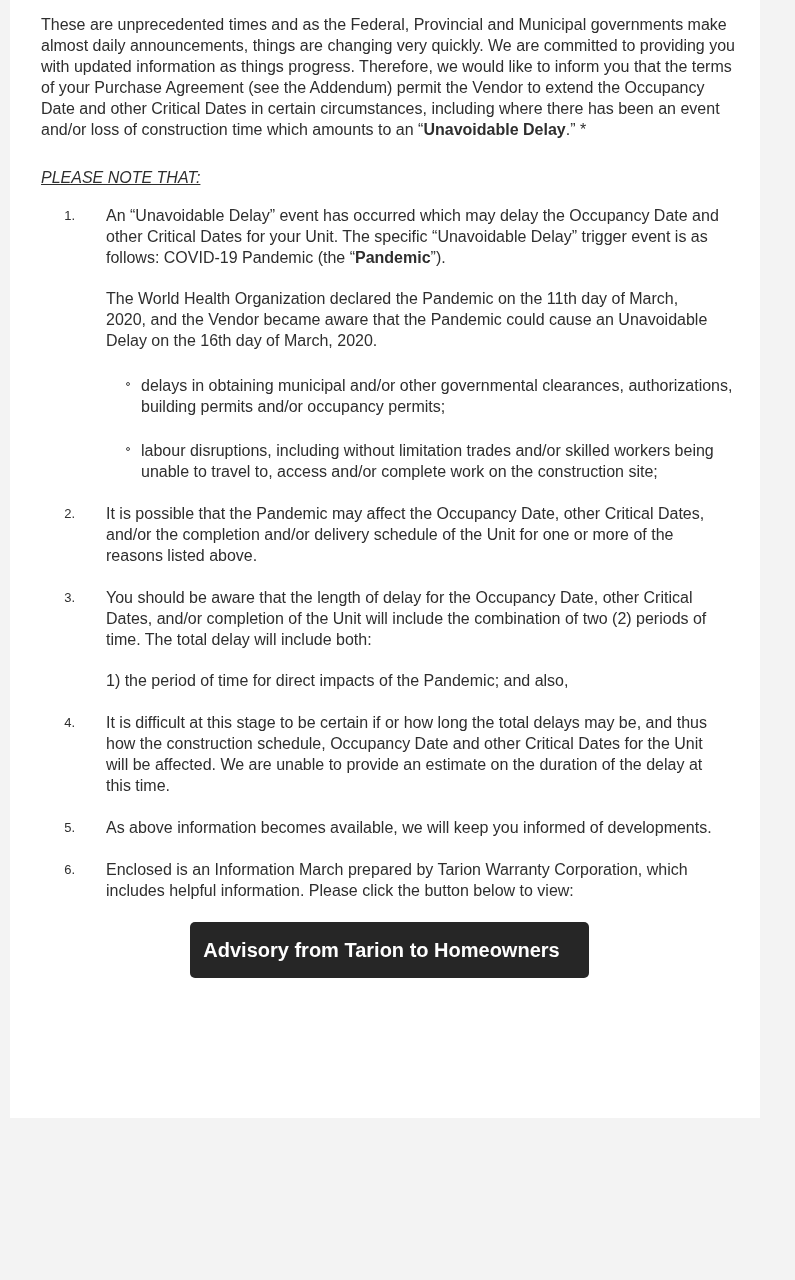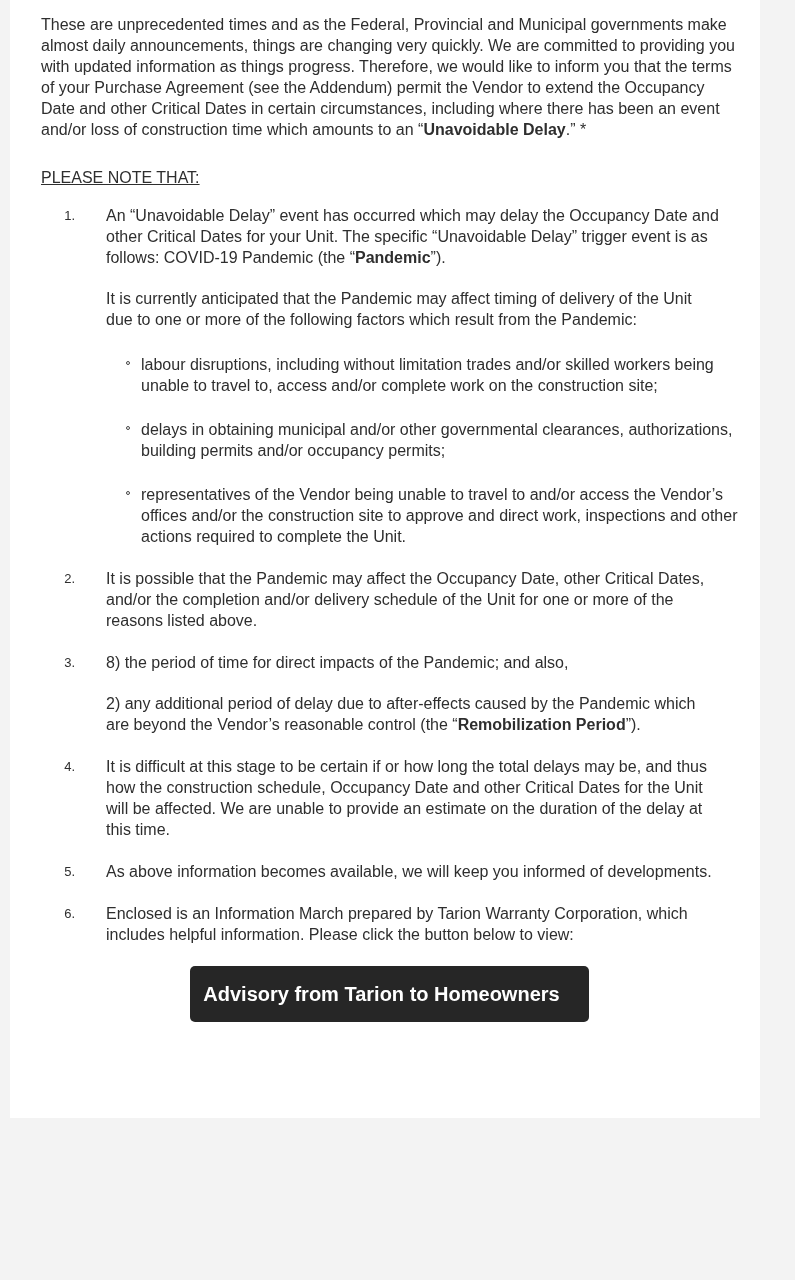--- a/index.html
+++ b/index.html
@@ -23,20 +23,21 @@
     line-height: 21px;
     padding: 14px 22px 0 31px;
   }
   .para { margin: 0; }
   .intro { margin-bottom: 27px; }
   .heading {
     margin: 0 0 17px 0;
     text-decoration: underline;
     font-size: 16px;
     font-weight: normal;
+    font-style: italic;
   }
   ol.notes { list-style: none; margin: 0; padding: 0; }
   ol.notes > li {
     position: relative;
     padding-left: 49px;
     margin-bottom: 21px;
   }
   .num {
     position: absolute;
     left: 0;
@@ -89,37 +90,36 @@
 
     <p class="para intro"><span>These are unprecedented times and as the Federal, Provincial and Municipal governments make almost daily announcements, things are changing very quickly. We are committed to providing you with updated information as things progress. Therefore, we would like to inform you that the terms of your Purchase Agreement (see the Addendum) permit the Vendor to extend the Occupancy Date and other Critical Dates in certain circumstances, including where there has been an event and/or loss of construction time which amounts to an “</span><b>Unavoidable Delay</b><span>.” *</span></p>
 
     <p class="heading">PLEASE NOTE THAT:</p>
 
     <ol class="notes">
 
       <li>
         <span class="num">1.</span>
         <p class="li-para"><span>An “Unavoidable Delay” event has occurred which may delay the Occupancy Date and other Critical Dates for your Unit. The specific “Unavoidable Delay” trigger event is as follows: COVID-19 Pandemic (the “</span><b>Pandemic</b><span>”).</span></p>
-        <p class="li-para"><span>It is currently anticipated that the Pandemic may affect timing of delivery of the Unit due to one or more of the following factors which result from the Pandemic:</span></p>
+        <p class="li-para"><span>The World Health Organization declared the Pandemic on the 11th day of March, 2020, and the Vendor became aware that the Pandemic could cause an Unavoidable Delay on the 16th day of March, 2020.</span></p>
         <ul class="sub">
+          <li><span class="ring"></span><span>delays in obtaining municipal and/or other governmental clearances, authorizations, building permits and/or occupancy permits;</span></li>
           <li><span class="ring"></span><span>labour disruptions, including without limitation trades and/or skilled workers being unable to travel to, access and/or complete work on the construction site;</span></li>
-          <li><span class="ring"></span><span>delays in obtaining municipal and/or other governmental clearances, authorizations, building permits and/or occupancy permits;</span></li>
-          <li><span class="ring"></span><span>representatives of the Vendor being unable to travel to and/or access the Vendor’s offices and/or the construction site to approve and direct work, inspections and other actions required to complete the Unit.</span></li>
         </ul>
       </li>
 
       <li>
         <span class="num">2.</span>
         <p class="li-para"><span>It is possible that the Pandemic may affect the Occupancy Date, other Critical Dates, and/or the completion and/or delivery schedule of the Unit for one or more of the reasons listed above.</span></p>
       </li>
 
       <li>
         <span class="num">3.</span>
-        <p class="li-para"><span>8) the period of time for direct impacts of the Pandemic; and also,</span></p>
-        <p class="li-para"><span>2) any additional period of delay due to after-effects caused by the Pandemic which are beyond the Vendor’s reasonable control (the “</span><b>Remobilization Period</b><span>”).</span></p>
+        <p class="li-para"><span>You should be aware that the length of delay for the Occupancy Date, other Critical Dates, and/or completion of the Unit will include the combination of two (2) periods of time. The total delay will include both:</span></p>
+        <p class="li-para"><span>1) the period of time for direct impacts of the Pandemic; and also,</span></p>
       </li>
 
       <li>
         <span class="num">4.</span>
         <p class="li-para"><span>It is difficult at this stage to be certain if or how long the total delays may be, and thus how the construction schedule, Occupancy Date and other Critical Dates for the Unit will be affected. We are unable to provide an estimate on the duration of the delay at this time.</span></p>
       </li>
 
       <li>
         <span class="num">5.</span>
         <p class="li-para"><span>As above information becomes available, we will keep you informed of developments.</span></p>

